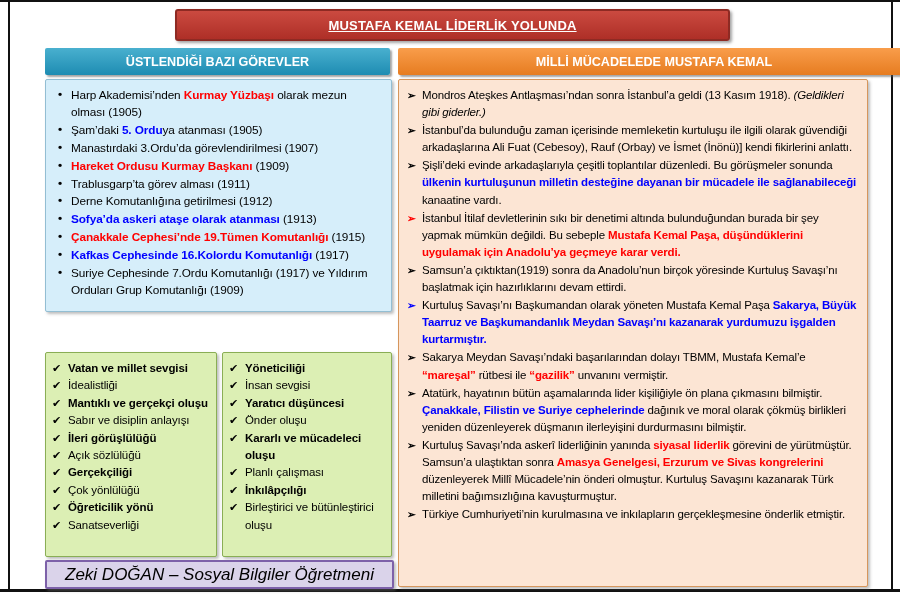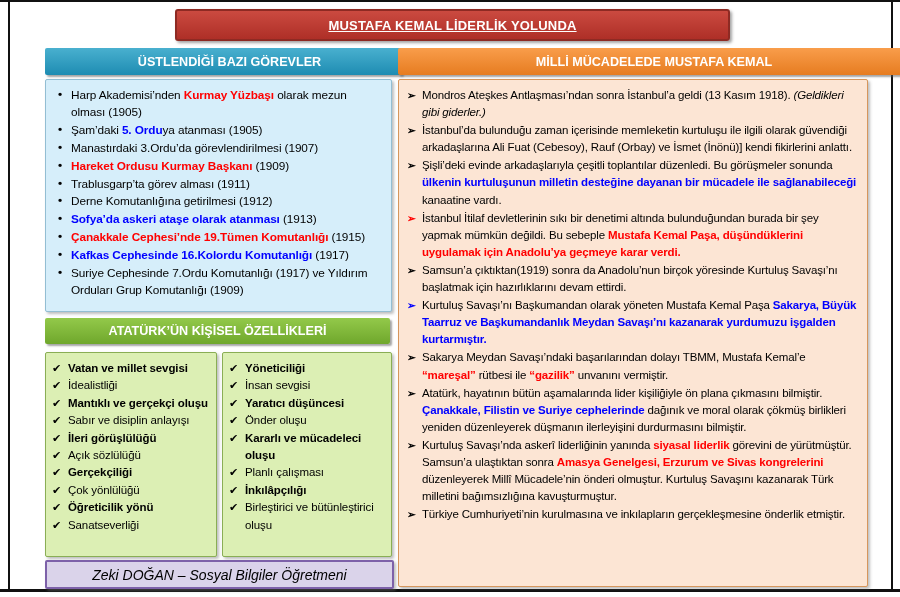--- a/index.html
+++ b/index.html
@@ -16,33 +16,33 @@
   .banner{position:absolute;left:175px;top:9px;width:551px;height:28px;
           background:linear-gradient(#cb4a40,#ae2f27);border:2px solid #8e2a23;border-radius:3px;
           box-shadow:2px 2px 3px rgba(90,90,90,.55);
           display:flex;align-items:center;justify-content:center;
           color:#fff;font-weight:bold;font-size:13px;letter-spacing:.2px;text-decoration:underline;}
 
   
   .hdr{position:absolute;display:flex;align-items:center;justify-content:center;
        color:#fff;font-weight:bold;font-size:12.6px;border-radius:2px;
        box-shadow:2px 2px 2px rgba(90,90,90,.55);}
-  .hdr-duties{left:45px;top:48px;width:345px;height:27px;background:linear-gradient(#49b0cf,#1e8cb2);padding-left:12px;}
+  .hdr-duties{left:45px;top:48px;width:345px;height:27px;background:linear-gradient(#49b0cf,#1e8cb2);}
   .hdr-milli{left:398px;top:48px;width:512px;height:27px;background:linear-gradient(#f99d4b,#e67c20);}
   .hdr-traits{left:45px;top:318px;width:345px;height:26px;background:linear-gradient(#93c94a,#6fa72c);}
 
   
   .box{position:absolute;border-radius:2px;box-shadow:2px 2px 3px rgba(110,110,110,.45);}
   .box-duties{left:45px;top:79px;width:345px;height:231px;background:#d6eefa;border:1px solid #93bed3;}
   .box-milli{left:398px;top:79px;width:468px;height:506px;background:#fce5d4;border:1px solid #d6965c;}
   .box-traits-1{left:45px;top:352px;width:170px;height:203px;background:#dcefb4;border:1px solid #8aae55;}
   .box-traits-2{left:222px;top:352px;width:168px;height:203px;background:#dcefb4;border:1px solid #8aae55;}
   .box-credit{left:45px;top:560px;width:345px;height:25px;background:#dad3ea;border:2px solid #7d61a9;
               display:flex;align-items:center;justify-content:center;
-              font-style:italic;font-size:14px;}
+              font-style:italic;font-size:17px;}
 
   ul{list-style:none;margin:0;}
   
   .duties-list{padding:7px 8px 6px 10px;}
   .duties-list li{position:relative;padding-left:15px;font-size:11.8px;line-height:16.9px;
                   letter-spacing:-.1px;margin-bottom:1px;}
   .duties-list .dot{position:absolute;left:2px;top:-1px;font-weight:bold;}
 
   
   .milli-list{padding:7px 8px 6px 8px;}
@@ -85,21 +85,20 @@
         <li><span class="dot">•</span><span class="s-rb">Hareket Ordusu Kurmay Başkanı </span><span class="s-r">(1909)</span></li>
         <li><span class="dot">•</span><span class="s-b">Trablusgarp’ta görev alması </span><span class="s-r">(1911)</span></li>
         <li><span class="dot">•</span><span class="s-b">Derne Komutanlığı</span><span class="s-r">na getirilmesi (1912)</span></li>
         <li><span class="dot">•</span><span class="s-bb">Sofya’da askeri ataşe olarak atanması </span><span class="s-r">(1913)</span></li>
         <li><span class="dot">•</span><span class="s-rb">Çanakkale Cephesi’nde 19.Tümen Komutanlığı </span><span class="s-r">(1915)</span></li>
         <li><span class="dot">•</span><span class="s-bb">Kafkas Cephesinde 16.Kolordu Komutanlığı </span><span class="s-r">(1917)</span></li>
         <li><span class="dot">•</span><span class="s-b">Suriye Cephesinde 7.Ordu Komutanlığı </span><span class="s-r">(1917) </span><span class="s-b">ve Yıldırım Orduları Grup Komutanlığı </span><span class="s-r">(1909)</span></li>
       </ul>
   </div>
 
-  <div class="hdr hdr-traits">ATATÜRK’ÜN KİŞİSEL ÖZELLİKLERİ</div>
   <div class="box box-traits-1">
     <ul class="traits-list" id="traits-list-1">
         <li><span class="chk">✔</span><span class="t-bold">Vatan ve millet sevgisi</span></li>
         <li><span class="chk">✔</span><span class="">İdealistliği</span></li>
         <li><span class="chk">✔</span><span class="t-bold">Mantıklı ve gerçekçi oluşu</span></li>
         <li><span class="chk">✔</span><span class="">Sabır ve disiplin anlayışı</span></li>
         <li><span class="chk">✔</span><span class="t-bold">İleri görüşlülüğü</span></li>
         <li><span class="chk">✔</span><span class="">Açık sözlülüğü</span></li>
         <li><span class="chk">✔</span><span class="t-bold">Gerçekçiliği</span></li>
         <li><span class="chk">✔</span><span class="">Çok yönlülüğü</span></li>

